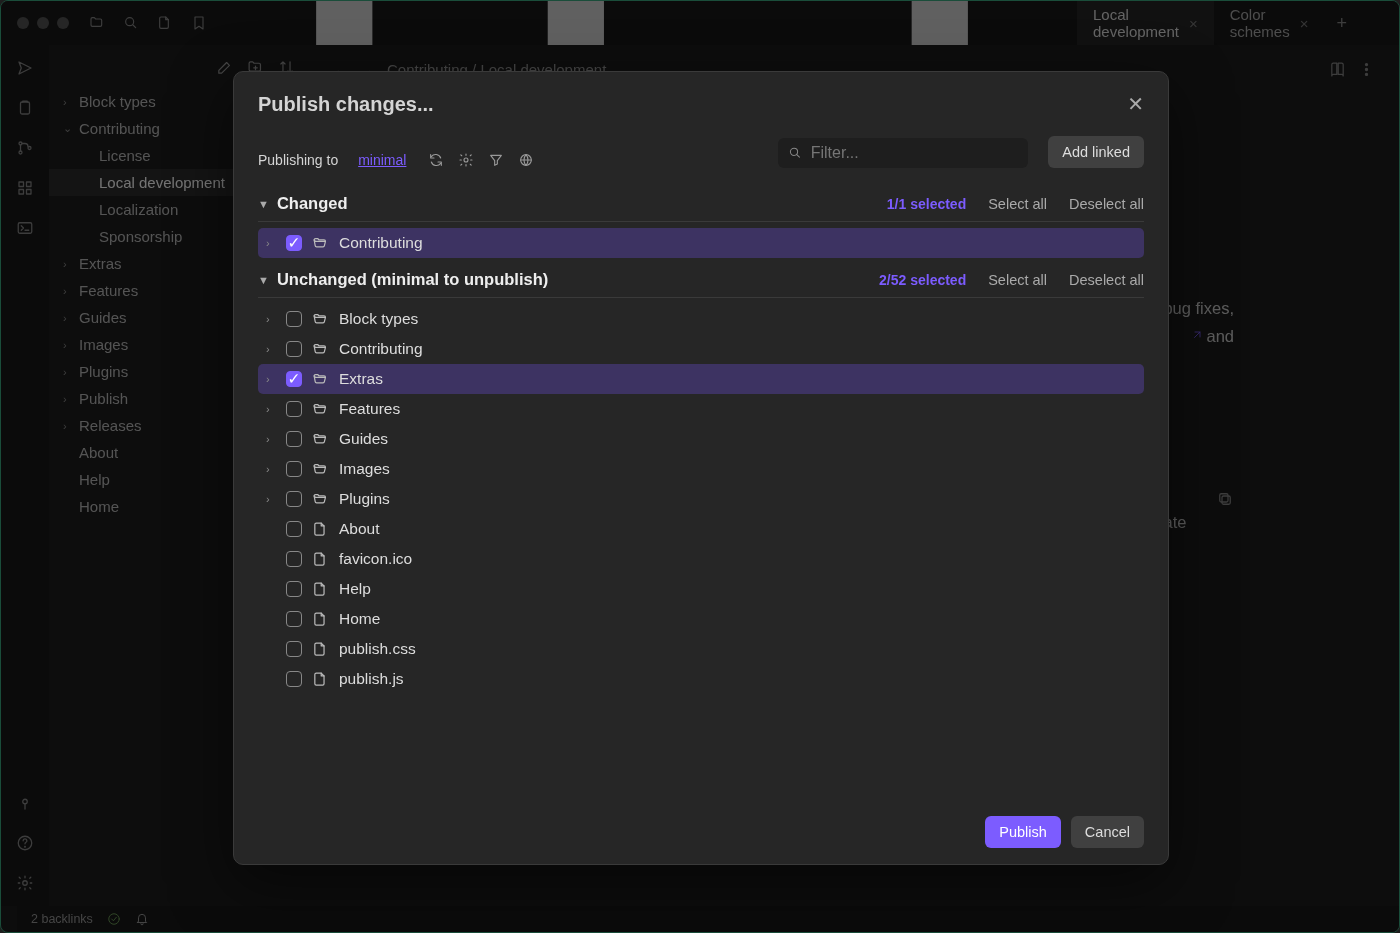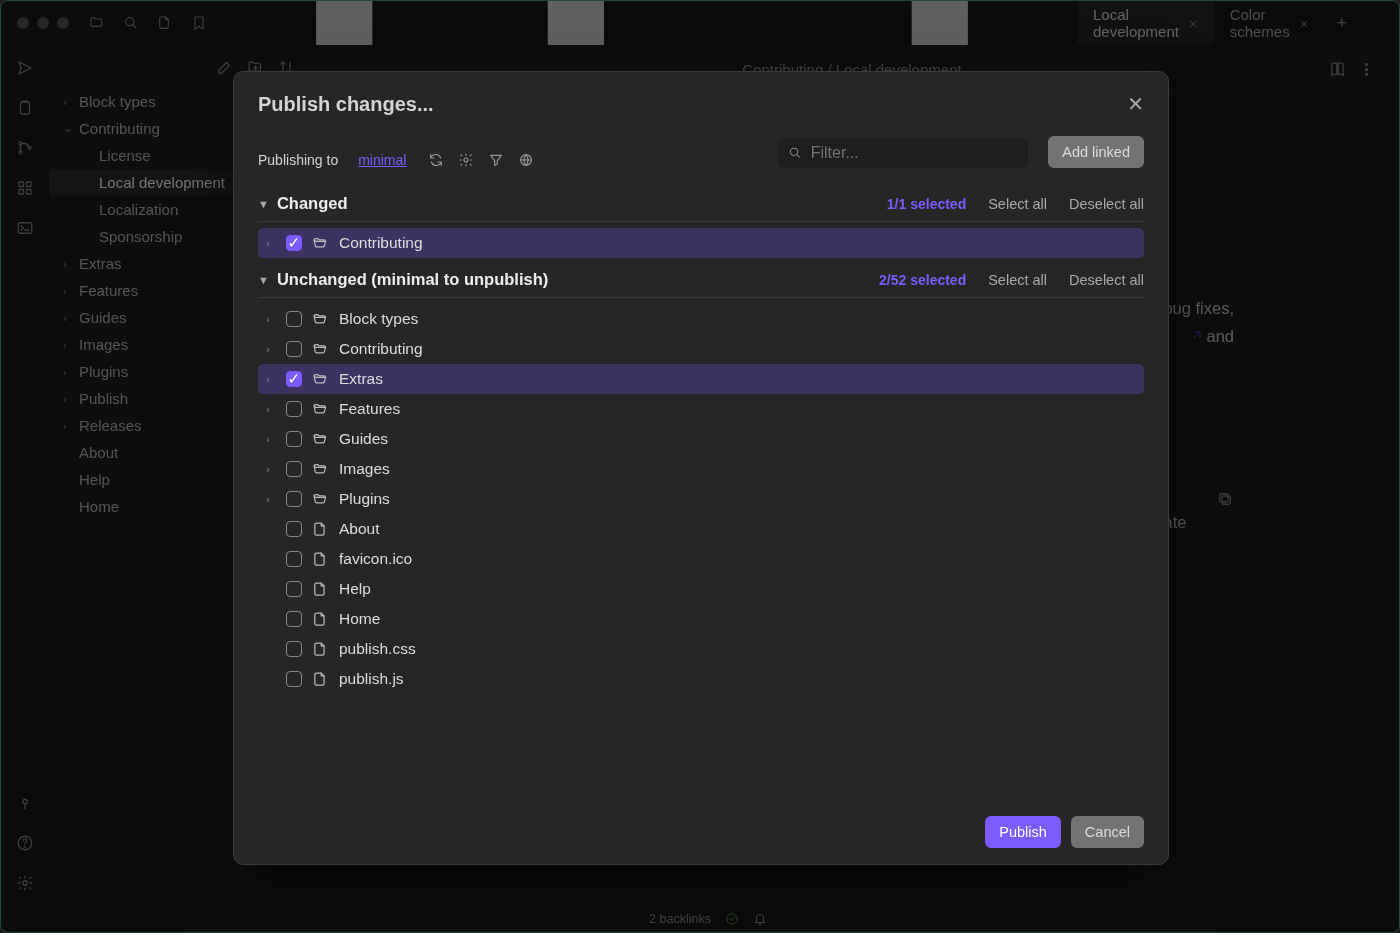--- a/index.html
+++ b/index.html
@@ -35,43 +35,43 @@
   .sidebar{width:260px;background:#1e1e1e;padding-top:8px;overflow:hidden}
   .sb-header{display:flex;gap:14px;padding:6px 14px;justify-content:flex-end}
   .sb-header .ic{width:17px;height:17px;color:#999}
   .tree{padding:6px 0;font-size:15px}
   .tree-item{display:flex;align-items:center;gap:6px;padding:5px 14px;color:#bbb;cursor:pointer}
   .tree-item.active{background:#2d2d2d;color:#fff}
   .tree-item .chev{width:10px;color:#888;font-size:11px;flex-shrink:0}
   .tree-item.depth1{padding-left:34px}
   .content{flex:1;background:#1e1e1e;position:relative;padding:16px 24px}
   .content-hdr{display:flex;align-items:center;gap:12px;color:#888;font-size:15px}
-  .crumb{text-align:center;flex:1;color:#999}
+  .crumb{text-align:left;flex:1;color:#999}
   .doc-body{padding:40px 60px;color:#ccc;font-size:16.5px;line-height:1.7;max-width:880px;margin:0 auto}
   .doc-body a{color:var(--accent-bright);text-decoration:none}
   code.il{background:#333;padding:2px 6px;border-radius:4px;font-family:ui-monospace,monospace;font-size:15px}
   .copy-blk{float:right;color:#888}
   
-  .statusbar{position:absolute;bottom:0;left:16px;right:0;height:26px;display:flex;align-items:center;justify-content:center;gap:14px;padding:0 14px;font-size:12.5px;color:#999;background:#1a1a1a}
+  .statusbar{position:absolute;bottom:0;left:16px;right:0;height:26px;display:flex;align-items:center;justify-content:flex-start;gap:14px;padding:0 14px;font-size:12.5px;color:#999;background:#1a1a1a}
   .statusbar .ic{width:14px;height:14px}
   
   .backdrop{position:absolute;inset:0;background:rgba(0,0,0,.55)}
   
   .modal{position:absolute;left:232px;top:70px;width:936px;height:794px;background:#262626;border:1px solid #3a3a3a;border-radius:10px;display:flex;flex-direction:column;box-shadow:0 20px 60px rgba(0,0,0,.5);overflow:hidden}
   .m-title{display:flex;align-items:center;padding:20px 24px 6px;gap:0}
   .m-title h2{font-size:20px;font-weight:600}
   .m-close{margin-left:auto;color:#aaa;font-size:20px;cursor:pointer}
   .m-sub{display:flex;align-items:flex-end;gap:20px;padding:14px 24px}
   .m-sub .site{color:var(--accent-bright);text-decoration:underline}
   .m-sub-icons{display:flex;gap:14px;align-items:center;margin-left:2px}
   .m-sub-icons .ic{width:16px;height:16px;color:#999}
   .m-sub .spacer{flex:1}
   .filter-wrap{display:flex;align-items:center;background:#1e1e1e;border-radius:6px;padding:6px 10px;gap:8px;width:250px}
   .filter-wrap input{background:transparent;border:none;outline:none;color:#ccc;font-size:16px;width:100%}
-  .btn{background:#737373;border:none;color:#ddd;padding:8px 14px;border-radius:6px;font-size:14.5px;cursor:pointer}
+  .btn{background:#404040;border:none;color:#ddd;padding:8px 14px;border-radius:6px;font-size:14.5px;cursor:pointer}
   .btn.primary{background:var(--accent-bright);color:#111;color:#fff}
   
   .sections{flex:1;overflow-y:auto;padding:0 24px 8px}
   .sec-hdr{display:flex;align-items:center;gap:8px;padding:12px 0 8px;border-bottom:1px solid #3a3a3a;margin-bottom:6px}
   .sec-hdr .chev{color:#aaa;font-size:11px}
   .sec-hdr .ttl{font-size:16.5px;font-weight:700;color:#eee}
   .sec-hdr .count{margin-left:auto;color:var(--accent-bright);font-weight:600;font-size:14px}
   .sec-hdr .link{color:#aaa;font-size:14.5px;margin-left:14px;cursor:pointer}
   .item{display:flex;align-items:center;gap:10px;padding:6px 8px;border-radius:5px;font-size:15.5px}
   .item.selected{background:var(--accent-bg)}

